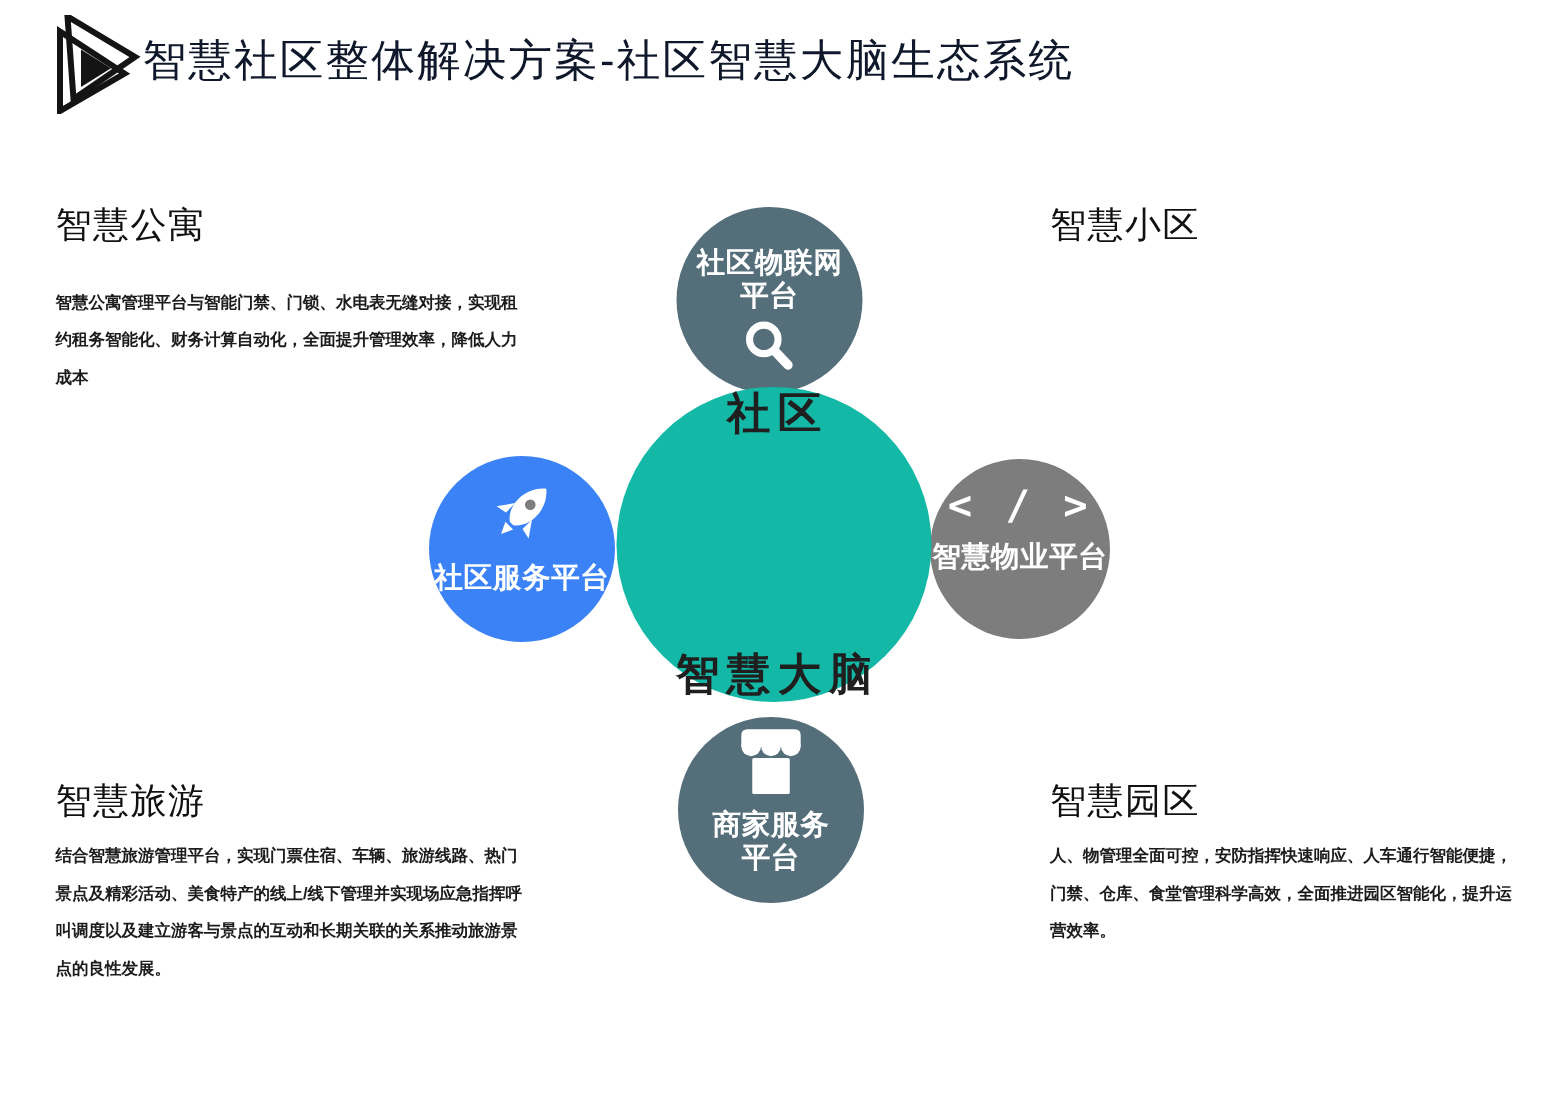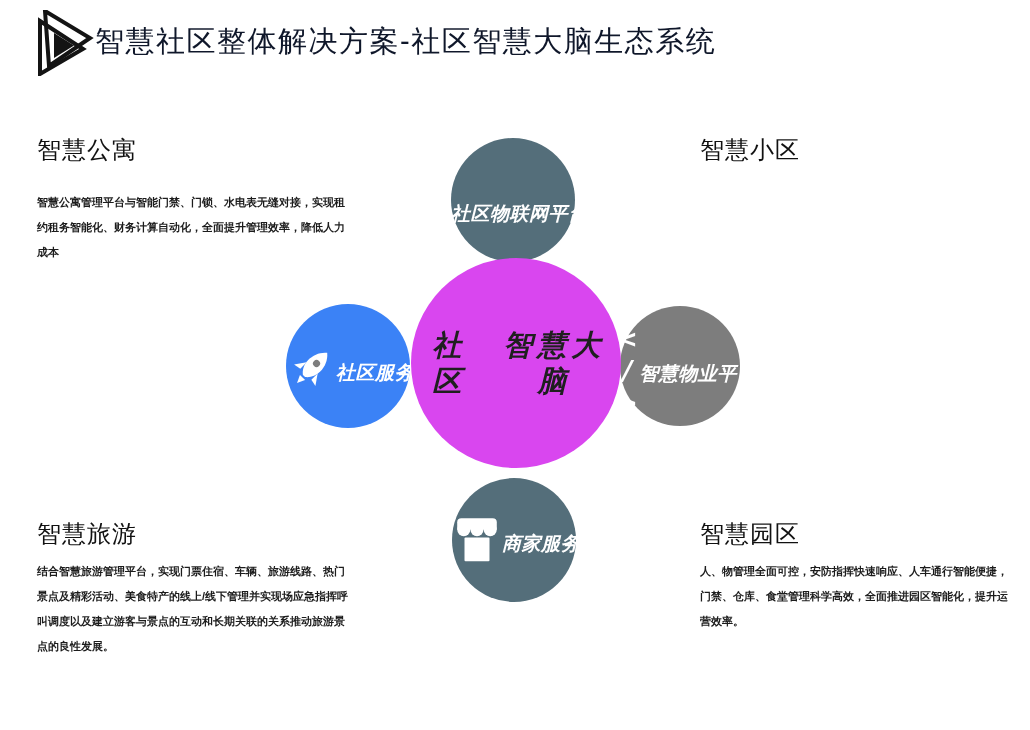--- a/index.html
+++ b/index.html
@@ -21,27 +21,27 @@
   .corner p  { font-size:11px; line-height:25px; font-weight:600; color:#1c1c1c;
                word-break:break-all; text-align:left; }
   .corner.tl { left:37px;  top:134px; }
   .corner.tr { left:700px; top:134px; }
   .corner.bl { left:37px;  top:518px; }
   .corner.br { left:700px; top:518px; }
   .corner.tl h2, .corner.tr h2 { margin-bottom:24px; }
   .corner.bl h2, .corner.br h2 { margin-bottom:9px; }
 
   
-  .circle { position:absolute; border-radius:50%; display:flex; flex-direction:row;
-            align-items:center; text-align:center;font-style:italic; }
+  .circle { position:absolute; border-radius:50%; display:flex; flex-direction:column;
+            align-items:center; text-align:center; }
   .node-label { color:#ffffff; font-weight:700; font-size:19px; line-height:22px;
                 letter-spacing:0.5px; white-space:nowrap; }
 
-  .center-circle { left:411px; top:258px; width:210px; height:210px; background:#d946ef;
-                   justify-content:flex-start; z-index:2; }
+  .center-circle { left:411px; top:258px; width:210px; height:210px; background:#14b8a6;
+                   justify-content:space-between; z-index:2; }
   .center-circle .line { font-size:29px; line-height:36px; font-weight:700;
                          letter-spacing:5px; padding-left:5px; color:#1f1f1f; }
 
   .node-top    { left:451px; top:138px; width:124px; height:124px; background:#546e7a;
                  z-index:1; padding-top:27px; }
   .node-bottom { left:452px; top:478px; width:124px; height:124px; background:#546e7a;
                  z-index:1; padding-top:7px; }
   .node-left   { left:286px; top:304px; width:124px; height:124px; background:#3b82f6;
                  z-index:1; padding-top:13px; }
   .node-right  { left:620px; top:306px; width:120px; height:120px; background:#7d7d7d;

